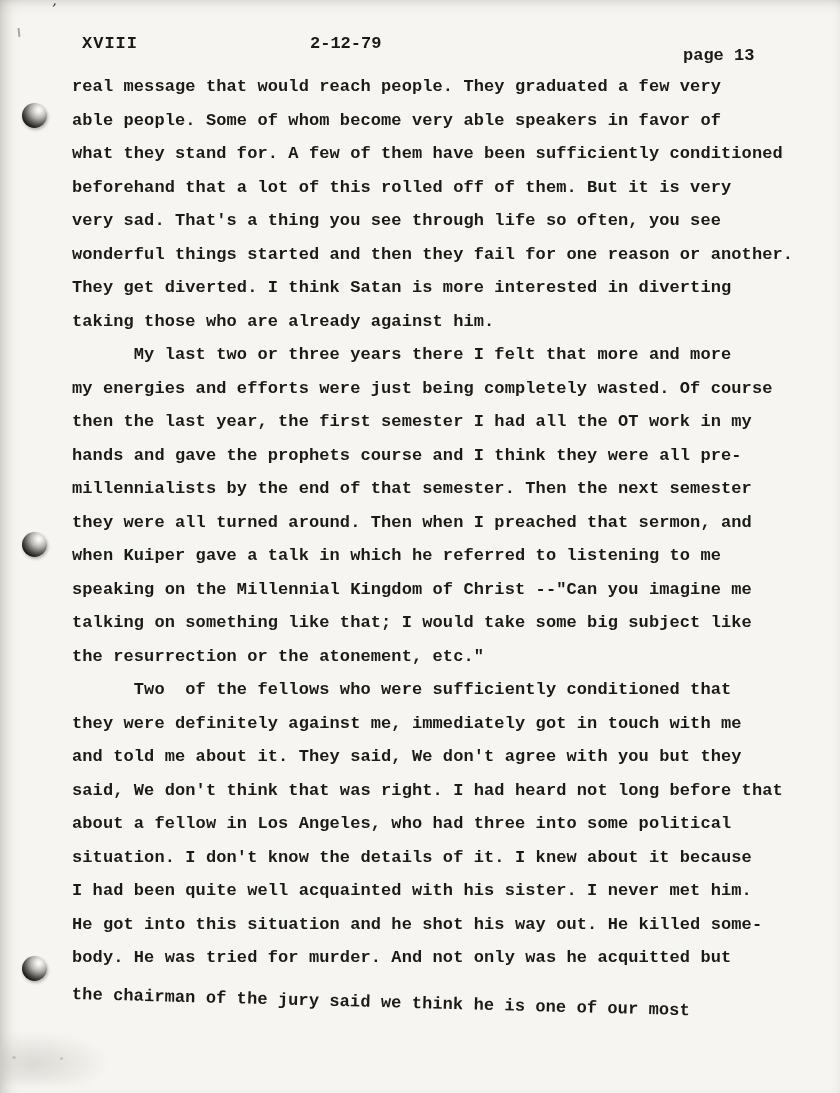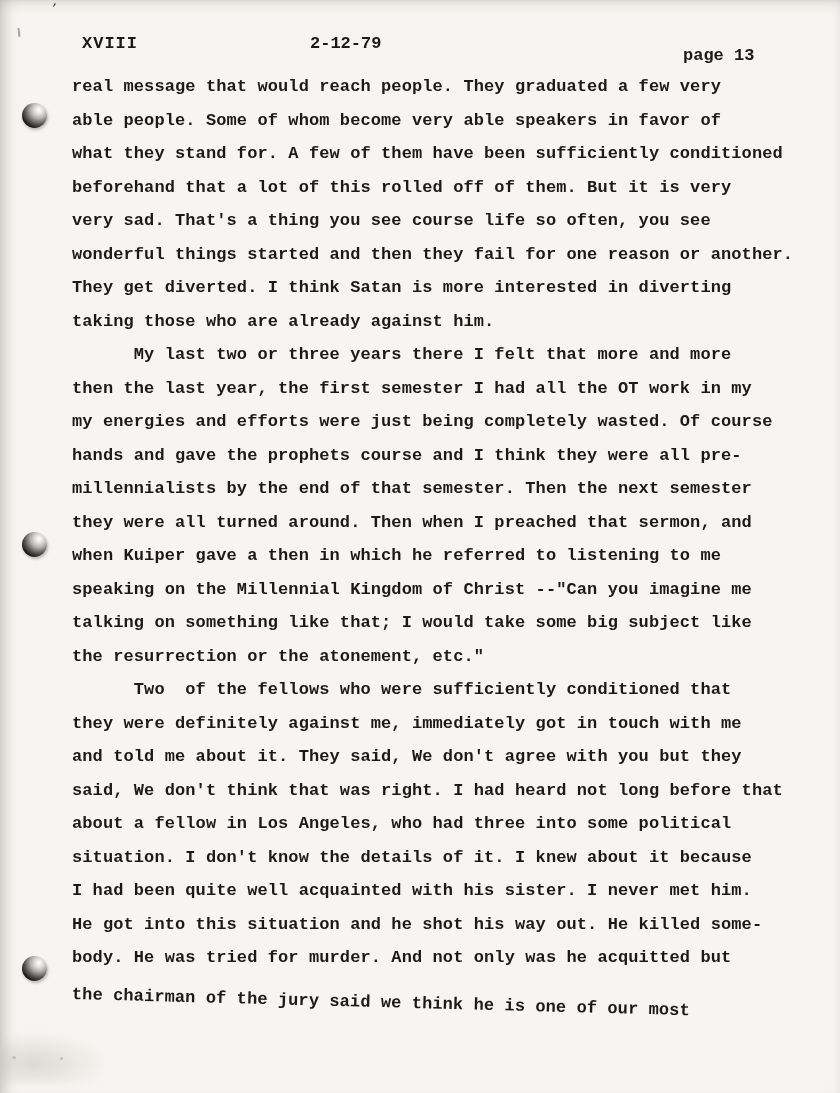--- a/index.html
+++ b/index.html
@@ -118,31 +118,31 @@
 
   <div class="binder-mark m1"></div>
   <div class="binder-mark m2"></div>
   <div class="binder-mark m3"></div>
 
   <div class="body-text">
     <div class="text-line">real message that would reach people. They graduated a few very</div>
     <div class="text-line">able people. Some of whom become very able speakers in favor of</div>
     <div class="text-line">what they stand for. A few of them have been sufficiently conditioned</div>
     <div class="text-line">beforehand that a lot of this rolled off of them. But it is very</div>
-    <div class="text-line">very sad. That's a thing you see course life so often, you see</div>
+    <div class="text-line">very sad. That's a thing you see through life so often, you see</div>
     <div class="text-line">wonderful things started and then they fail for one reason or another.</div>
     <div class="text-line">They get diverted. I think Satan is more interested in diverting</div>
     <div class="text-line">taking those who are already against him.</div>
     <div class="text-line">      My last two or three years there I felt that more and more</div>
+    <div class="text-line">my energies and efforts were just being completely wasted. Of course</div>
     <div class="text-line">then the last year, the first semester I had all the OT work in my</div>
-    <div class="text-line">my energies and efforts were just being completely wasted. Of course</div>
     <div class="text-line">hands and gave the prophets course and I think they were all pre-</div>
     <div class="text-line">millennialists by the end of that semester. Then the next semester</div>
     <div class="text-line">they were all turned around. Then when I preached that sermon, and</div>
-    <div class="text-line">when Kuiper gave a then in which he referred to listening to me</div>
+    <div class="text-line">when Kuiper gave a talk in which he referred to listening to me</div>
     <div class="text-line">speaking on the Millennial Kingdom of Christ --"Can you imagine me</div>
     <div class="text-line">talking on something like that; I would take some big subject like</div>
     <div class="text-line">the resurrection or the atonement, etc."</div>
     <div class="text-line">      Two  of the fellows who were sufficiently conditioned that</div>
     <div class="text-line">they were definitely against me, immediately got in touch with me</div>
     <div class="text-line">and told me about it. They said, We don't agree with you but they</div>
     <div class="text-line">said, We don't think that was right. I had heard not long before that</div>
     <div class="text-line">about a fellow in Los Angeles, who had three into some political</div>
     <div class="text-line">situation. I don't know the details of it. I knew about it because</div>
     <div class="text-line">I had been quite well acquainted with his sister. I never met him.</div>

